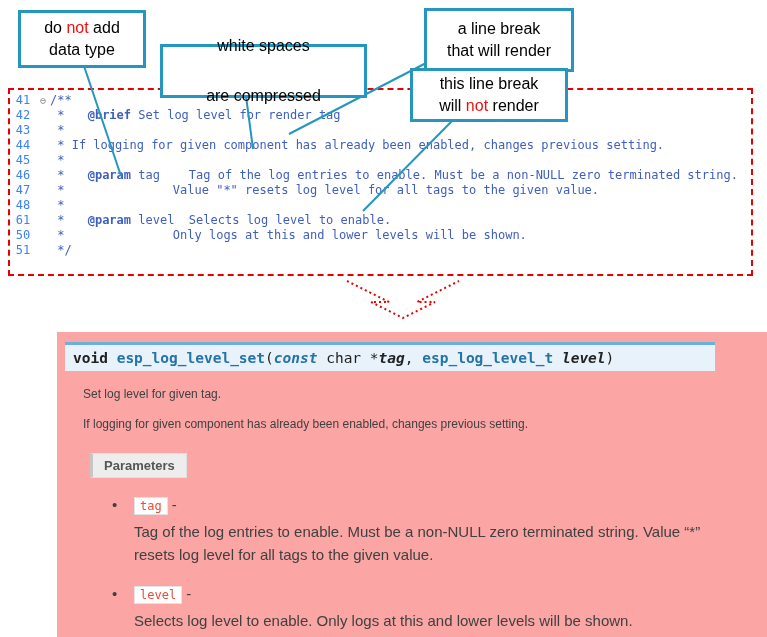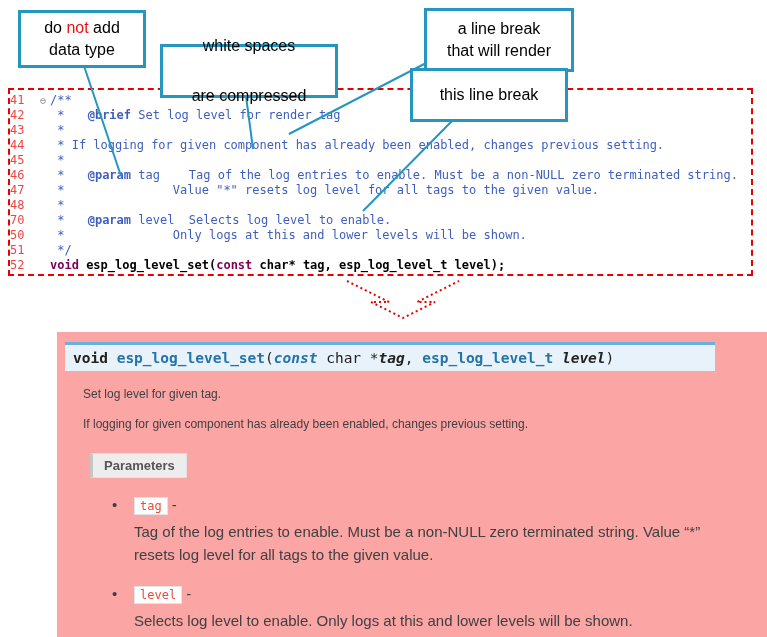--- a/index.html
+++ b/index.html
@@ -15,21 +15,21 @@
   .seg-p{}
 
   
   .overlay{position:absolute;left:0;top:0;z-index:4;pointer-events:none;}
 
   
   .editor{position:absolute;left:8px;top:88px;width:745px;height:188px;z-index:1;
           border:2px dashed #e60000;background:#fff;box-sizing:border-box;padding-top:3px;}
   .code-row{display:flex;height:15px;line-height:15px;
             font-family:"DejaVu Sans Mono","Liberation Mono",monospace;font-size:12px;}
-  .ln{width:26px;text-align:left;color:#ef4444;flex:0 0 auto;}
+  .ln{width:26px;text-align:center;color:#3b82f6;flex:0 0 auto;}
   .fold{width:14px;text-align:center;color:#888;font-size:10px;flex:0 0 auto;}
   .code-text{white-space:pre;}
   .seg-cmt{color:#3f5fbf;}
   .seg-tag{color:#3f5fbf;font-weight:bold;margin-left:16px;}
   .seg-kw{color:#7f0055;font-weight:bold;}
   .seg-code{color:#000;font-weight:bold;}
 
   
   .docs{position:absolute;left:57px;top:332px;width:710px;height:319px;z-index:1;
         background:#fca5a5;box-sizing:border-box;color:#404040;}
@@ -97,38 +97,33 @@
           <span class="ln">47</span>
           <span class="fold"></span>
           <span class="code-text"><span class="seg-cmt"> *               Value "*" resets log level for all tags to the given value.</span></span>
         </div>
         <div class="code-row">
           <span class="ln">48</span>
           <span class="fold"></span>
           <span class="code-text"><span class="seg-cmt"> *</span></span>
         </div>
         <div class="code-row">
-          <span class="ln">70</span>
+          <span class="ln">61</span>
           <span class="fold"></span>
           <span class="code-text"><span class="seg-cmt"> * </span><span class="seg-tag">@param</span><span class="seg-cmt"> level  Selects log level to enable.</span></span>
         </div>
         <div class="code-row">
           <span class="ln">50</span>
           <span class="fold"></span>
           <span class="code-text"><span class="seg-cmt"> *               Only logs at this and lower levels will be shown.</span></span>
         </div>
         <div class="code-row">
           <span class="ln">51</span>
           <span class="fold"></span>
           <span class="code-text"><span class="seg-cmt"> */</span></span>
-        </div>
-        <div class="code-row">
-          <span class="ln">52</span>
-          <span class="fold"></span>
-          <span class="code-text"><span class="seg-kw">void</span><span class="seg-code"> esp_log_level_set(</span><span class="seg-kw">const</span><span class="seg-code"> char* tag, esp_log_level_t level);</span></span>
         </div>
       </div>
   </div>
 
   <div class="docs">
     <div class="sig"><span class="seg-k">void</span><span class="seg-pl"> </span><span class="seg-fn">esp_log_level_set</span><span class="seg-pl">(</span><span class="seg-ki">const</span><span class="seg-pl">  char *</span><span class="seg-it">tag</span><span class="seg-pl">, </span><span class="seg-ty">esp_log_level_t </span><span class="seg-it">level</span><span class="seg-pl">)</span></div>
     <p class="body-p">Set log level for given tag.</p>
     <p class="body-p">If logging for given component has already been enabled, changes previous setting.</p>
     <div class="params-label">Parameters</div>
 
@@ -158,25 +153,26 @@
     <line x1="246" y1="96" x2="253" y2="149" stroke="#2596be" stroke-width="2"></line>
     <line x1="430" y1="61" x2="289" y2="134" stroke="#2596be" stroke-width="2"></line>
     <line x1="452" y1="121" x2="363" y2="211" stroke="#2596be" stroke-width="2"></line>
     <path d="M 347 281 L 389 302 L 371 302 L 403 318 L 435 302 L 417 302 L 459 281" fill="none" stroke="#e60000" stroke-width="2" stroke-dasharray="2 3"></path>
   </svg>
 
   <div class="callout" style="left:18px;top:10px;width:128px;height:58px;">
       <div class="callout-line"><span class="seg-p">do </span><span class="seg-red">not</span><span class="seg-p"> add</span></div>
       <div class="callout-line"><span class="seg-p">data type</span></div>
     </div>
-  <div class="callout" style="left:160px;top:44px;width:178px;height:54px;gap:28px;">
+  <div class="callout" style="left:160px;top:44px;width:207px;height:54px;gap:28px;">
       <div class="callout-line"><span class="seg-p">white spaces</span></div>
       <div class="callout-line"><span class="seg-p">are compressed</span></div>
     </div>
   <div class="callout" style="left:424px;top:8px;width:150px;height:64px;">
       <div class="callout-line"><span class="seg-p">a line break</span></div>
       <div class="callout-line"><span class="seg-p">that will render</span></div>
     </div>
   <div class="callout" style="left:410px;top:68px;width:158px;height:54px;">
       <div class="callout-line"><span class="seg-p">this line break</span></div>
+      <div class="callout-line"><span class="seg-p">will </span><span class="seg-red">not</span><span class="seg-p"> render</span></div>
     </div>
 
 </div>
 
 </body></html>

